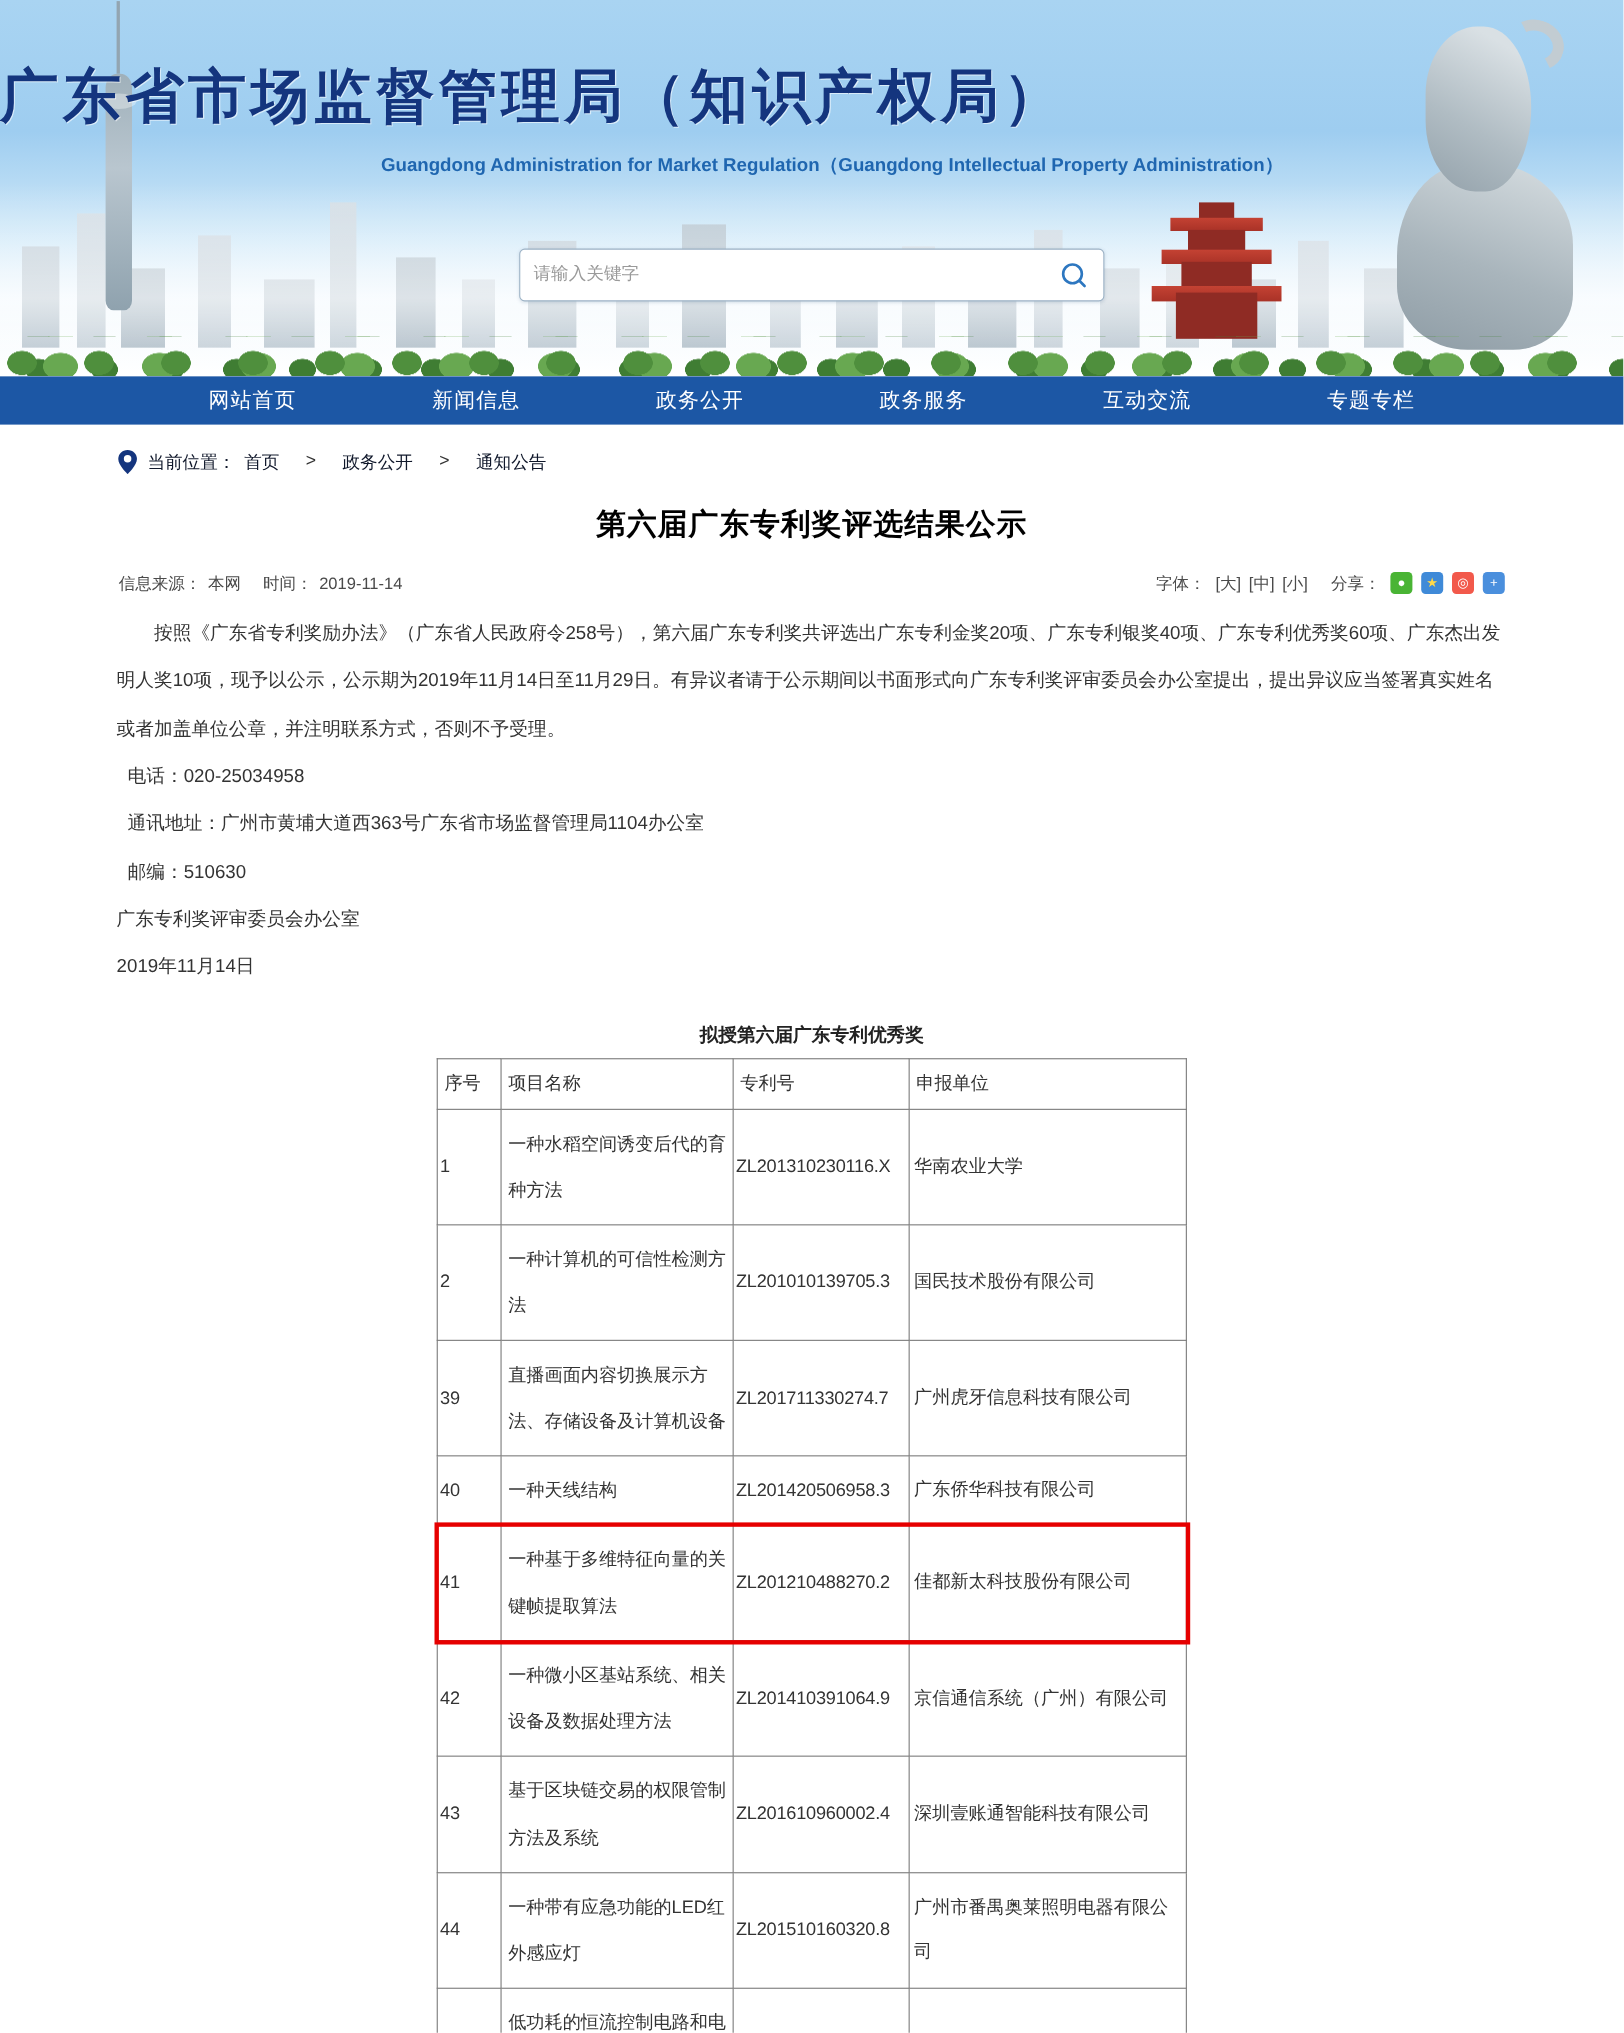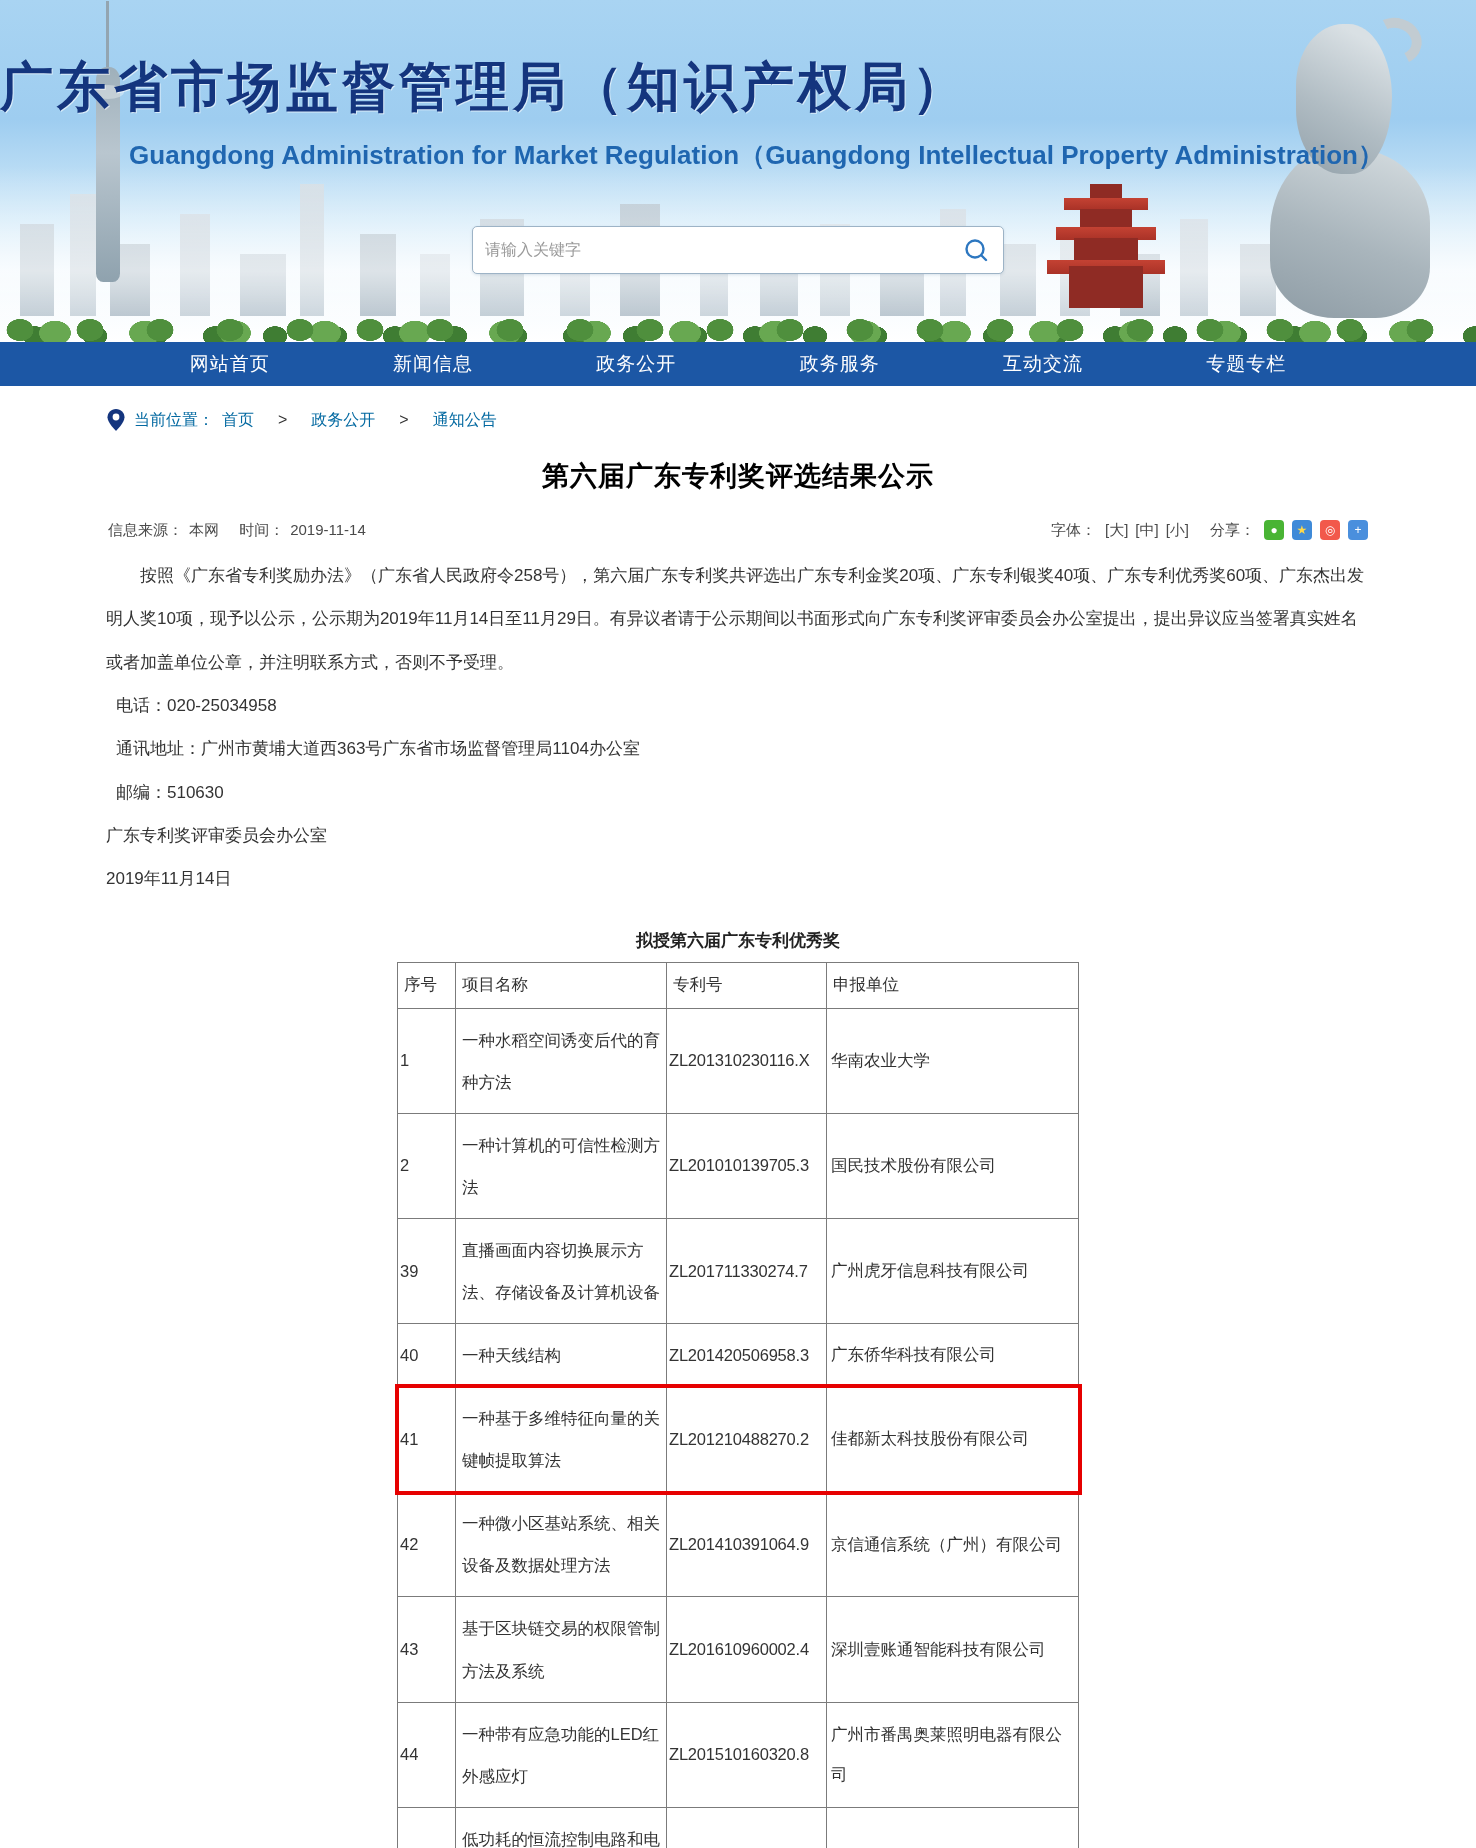--- a/index.html
+++ b/index.html
@@ -57,37 +57,37 @@
   .rams .rock{position:absolute;left:18px;bottom:0;width:160px;height:170px;border-radius:42% 50% 34% 40%/50% 44% 30% 34%;
     background:linear-gradient(200deg,#cfd7db 10%,#a9b5bc 55%,#8e9ca5);}
   .rams .goat{position:absolute;left:44px;top:6px;width:96px;height:150px;border-radius:50% 46% 44% 48%/42% 50% 52% 44%;
     background:linear-gradient(210deg,#d9e0e4 15%,#b0bcc3 60%,#93a1aa);}
   .rams .horn{position:absolute;left:118px;top:0;width:52px;height:46px;border:10px solid #c2ccd2;border-bottom-color:transparent;
     border-left-color:transparent;border-radius:50%;transform:rotate(18deg);}
   .banner-title{position:absolute;left:0;top:52px;width:100%;
     color:var(--banner-title);font-size:53px;font-weight:bold;letter-spacing:4px;
     text-shadow:1px 1px 0 rgba(255,255,255,.6);z-index:3;}
   .banner-subtitle{position:absolute;left:0;top:138px;width:100%;text-align:center;
-    color:var(--banner-subtitle);font-size:26px;font-weight:bold;z-index:3;padding-left:37px;}
+    color:var(--banner-subtitle);font-size:17px;font-weight:bold;z-index:3;padding-left:37px;}
   .search-wrap{position:absolute;left:50%;top:226px;transform:translateX(-50%);z-index:4;
     width:532px;height:48px;background:#fff;border:1px solid #9db3c6;border-radius:5px;
     display:flex;align-items:center;padding:0 12px;box-shadow:0 1px 3px rgba(40,80,120,.15);}
   .search-wrap input{flex:1;border:none;outline:none;font-size:16px;color:#333;background:transparent;
     font-family:inherit;}
   .search-wrap input::placeholder{color:#9a9a9a;}
   .search-btn{width:30px;height:30px;border:none;background:transparent;cursor:pointer;display:flex;
     align-items:center;justify-content:center;}
   
   .nav{height:44px;background:var(--nav-blue);display:flex;align-items:center;}
   .nav-inner{width:1220px;margin:0 auto;display:flex;justify-content:space-around;}
   .nav-item{color:#fff;font-size:19px;text-decoration:none;letter-spacing:1px;cursor:pointer;}
   
   .container{width:1264px;margin:0 auto;}
   .breadcrumb{display:flex;align-items:center;gap:8px;margin:22px 0 6px;font-size:16px;color:#333;}
-  .crumb,.crumb-label{color:#0369a1;font-family:Liberation Mono, monospace;}
+  .crumb,.crumb-label{color:#0f172a;font-family:Liberation Mono, monospace;}
   .crumb{text-decoration:none;cursor:pointer;}
   .crumb-sep{color:#333;margin:0 2px;}
   h1.article-title{text-align:center;font-size:27px;color:#000;margin-top:26px;letter-spacing:1px;}
   .meta-row{display:flex;justify-content:space-between;align-items:center;margin-top:26px;
     font-size:15px;color:#4a4a4a;padding:0 2px;gap:29px;}
   .meta-left span{margin-right:6px;}
   .meta-right{display:flex;align-items:center;gap:9px;}
   .font-size-btn{cursor:pointer;color:#4a4a4a;}
   .share-icon{width:20px;height:20px;border-radius:4px;display:inline-flex;align-items:center;
     justify-content:center;font-size:12px;line-height:1;cursor:pointer;color:#fff;}

